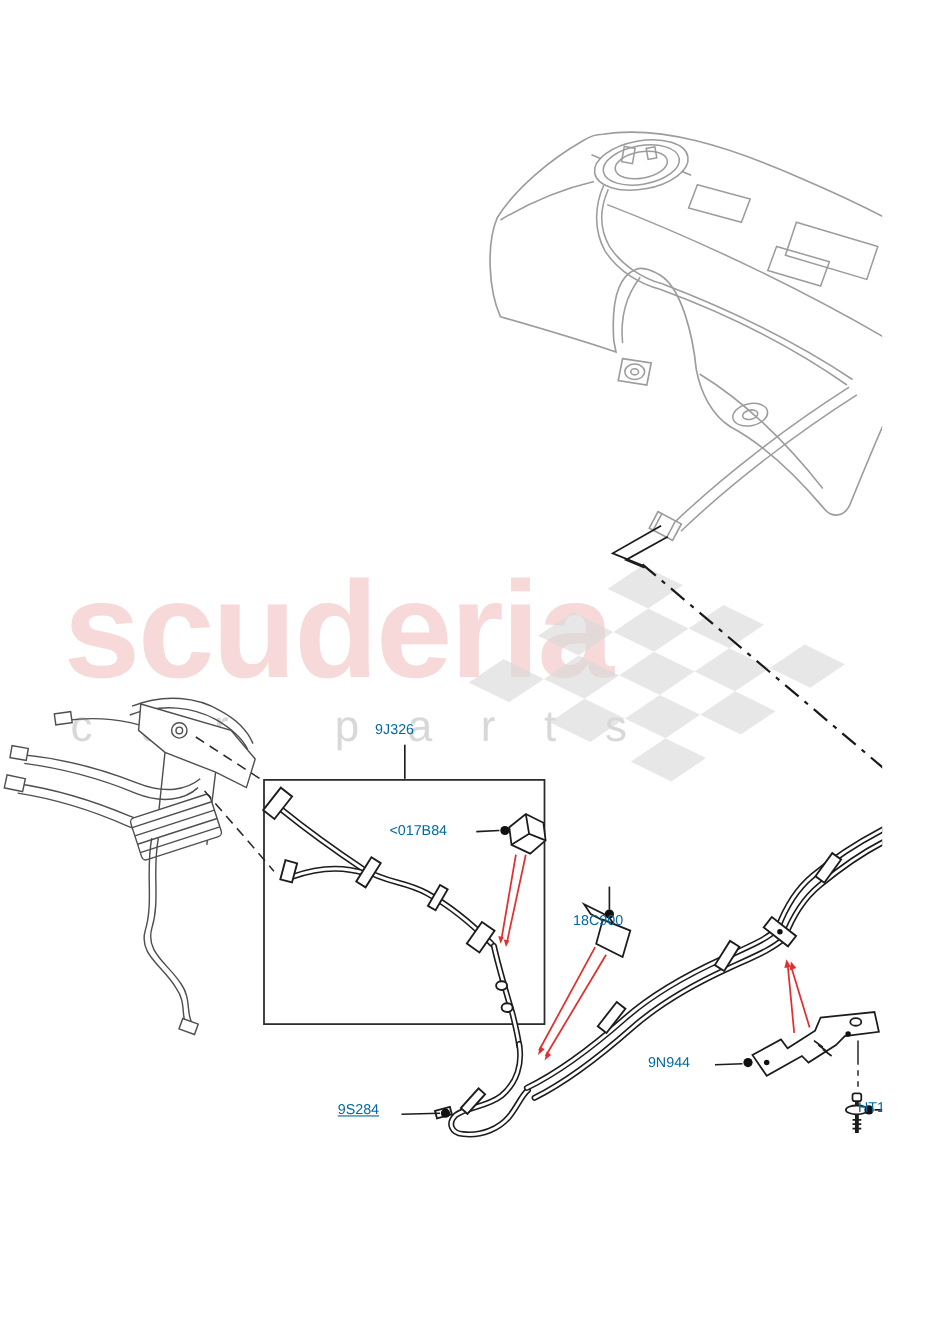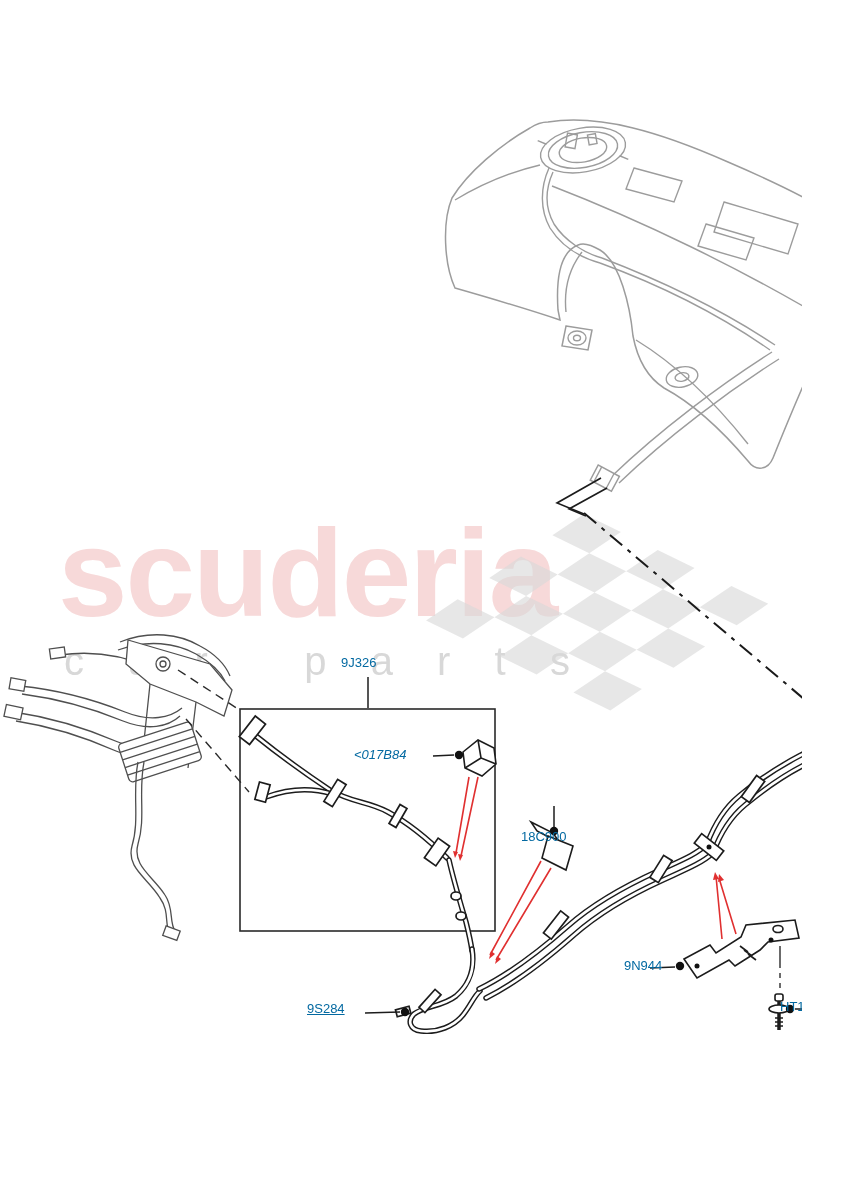--- a/index.html
+++ b/index.html
@@ -226,18 +226,18 @@
       <path class="lead" d="M650,968 L675,967"></path>
         <circle class="dot" cx="680" cy="966" r="4.2"></circle>
       <path class="lead" d="M795,1009 L813,1009"></path>
         <circle class="dot" cx="790" cy="1009" r="4.2"></circle>
       <path class="lead" d="M365,1013 L400,1012"></path>
         <circle class="dot" cx="405" cy="1012" r="4.2"></circle>
     </g>
   </svg>
 
   <div class="plabel" style="left:341px;top:656px;">9J326</div>
-  <div class="plabel" style="left:354px;top:748px;font-style:italic;">&lt;017B84</div>
+  <div class="plabel" style="left:354px;top:748px;">&lt;017B84</div>
   <div class="plabel" style="left:521px;top:786px;margin-top:44px;">18C900</div>
-  <div class="plabel" style="left:624px;top:959px;">9N944</div>
+  <div class="plabel" style="left:589px;top:959px;">9N944</div>
   <div class="plabel" style="left:780px;top:1000px;">HT1</div>
   <div class="plabel" style="left:307px;top:1002px;text-decoration:underline;">9S284</div>
 </div>
 
 </body></html>

